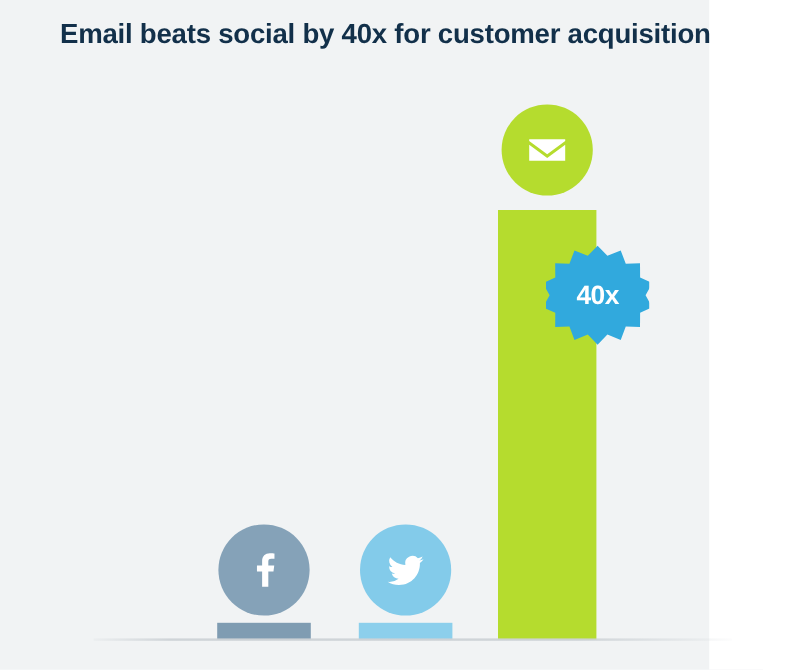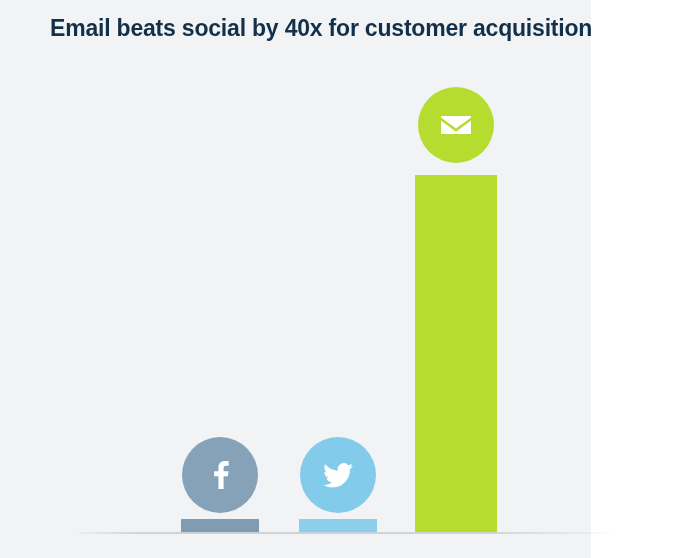--- a/index.html
+++ b/index.html
@@ -144,16 +144,22 @@
   <div class="badge-circle circle-twitter">
     <span class="glyph">
       <svg width="44" height="44" viewBox="0 0 44 44" aria-hidden="true">
         <path fill="#ffffff" d="M37 13.1c-1.1.49-2.29.82-3.53.97a6.17 6.17 0 0 0 2.7-3.4c-1.19.7-2.5 1.22-3.9 1.5a6.15 6.15 0 0 0-10.47 5.6c-5.1-.26-9.63-2.7-12.66-6.42a6.14 6.14 0 0 0 1.9 8.2 6.1 6.1 0 0 1-2.78-.77v.08a6.15 6.15 0 0 0 4.93 6.03 6.2 6.2 0 0 1-2.77.1 6.16 6.16 0 0 0 5.74 4.27A12.34 12.34 0 0 1 7 31.8a17.4 17.4 0 0 0 9.43 2.77c11.32 0 17.5-9.38 17.5-17.5l-.02-.8A12.4 12.4 0 0 0 37 13.1z"></path>
       </svg>
     </span>
   </div>
 
   <div class="bar bar-twitter"></div>
 
+  <div id="starburst-badge">
+    <svg width="86" height="86" viewBox="0 0 100 100" aria-hidden="true">
+      <polygon fill="#31a9dd" points="50,2 59.5,11.8 72.4,6.6 77.3,19.6 91.1,19.1 91.2,32.9 103,38.3 96.5,50 103,61.7 91.2,67.1 91.1,80.9 77.3,80.4 72.4,93.4 59.5,88.2 50,98 40.5,88.2 27.6,93.4 22.7,80.4 8.9,80.9 9,67.1 -3,61.7 3.5,50 -3,38.3 9,32.9 8.9,19.1 22.7,19.6 27.6,6.6 40.5,11.8"></polygon>
+    </svg>
+    <div class="badge-text">40x</div>
+  </div>
 
   <div class="baseline"></div>
 
 </div>
 
 </body></html>

